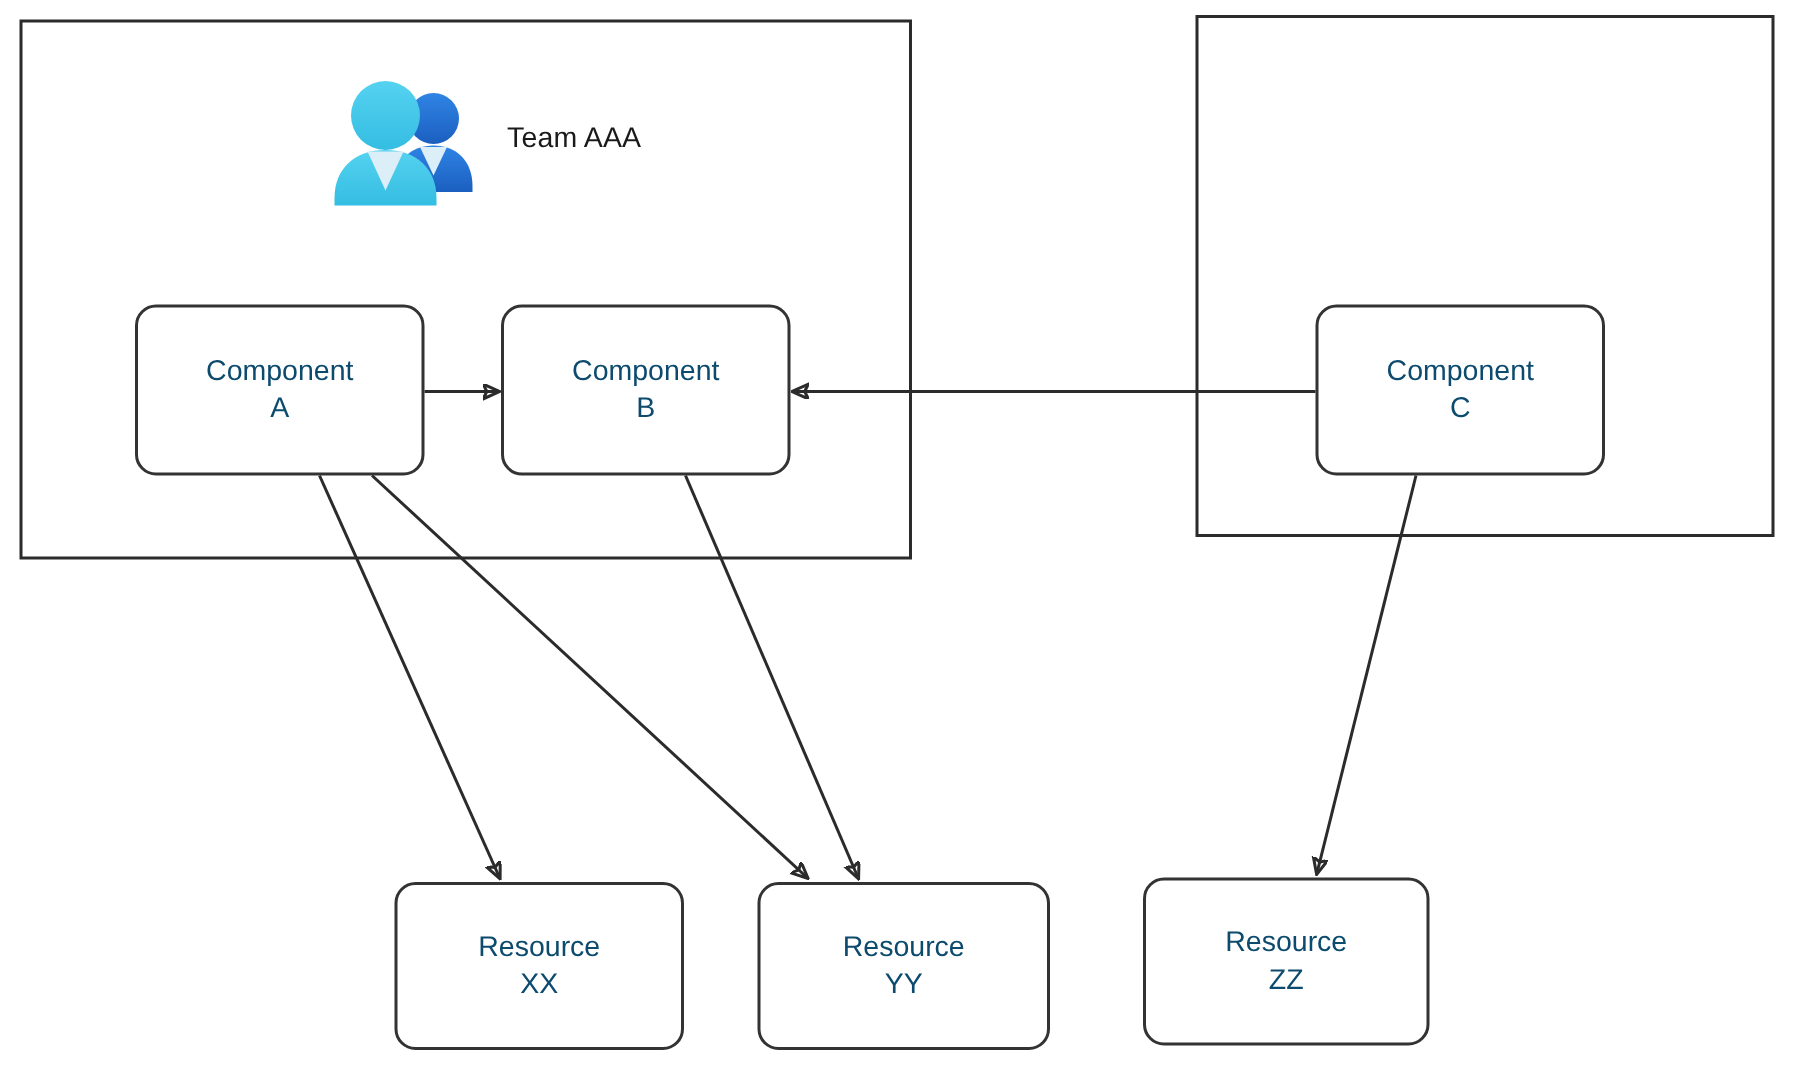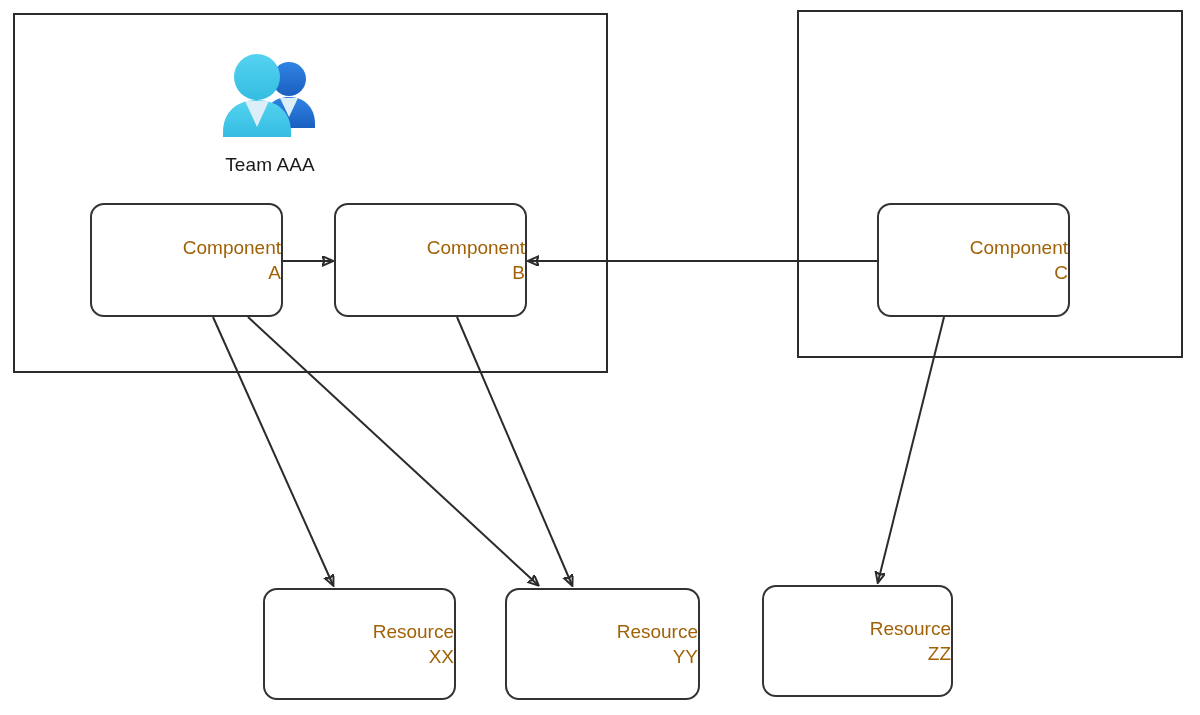--- a/index.html
+++ b/index.html
@@ -22,21 +22,20 @@
     position: absolute;
     box-sizing: border-box;
     border: 2px solid #2b2b2b;
     background: transparent;
   }
   .team-header {
     position: absolute;
     display: flex;
     align-items: center;
     gap: 16px;
-    flex-direction: column;
   }
   .team-label {
     font-size: 19px;
     color: #1a1a1a;
     white-space: nowrap;
     letter-spacing: 0.1px;
   }
   
   .people-icon {
     width: 104px;
@@ -46,26 +45,26 @@
   }
   
   .node {
     position: absolute;
     box-sizing: border-box;
     border: 2px solid #333333;
     border-radius: 14px;
     background: #ffffff;
     display: flex;
     flex-direction: column;
-    align-items: flex-end;
+    align-items: center;
     justify-content: center;
     text-align: center;
     line-height: 1.33;
     font-size: 19px;
-    color: #a16207;
+    color: #0c4a6e;
     z-index: 3;
   }
   .node .l2 { display: block; }
   
   #edges {
     position: absolute;
     left: 0; top: 0;
     width: 1200px;
     height: 715px;
     z-index: 2;

